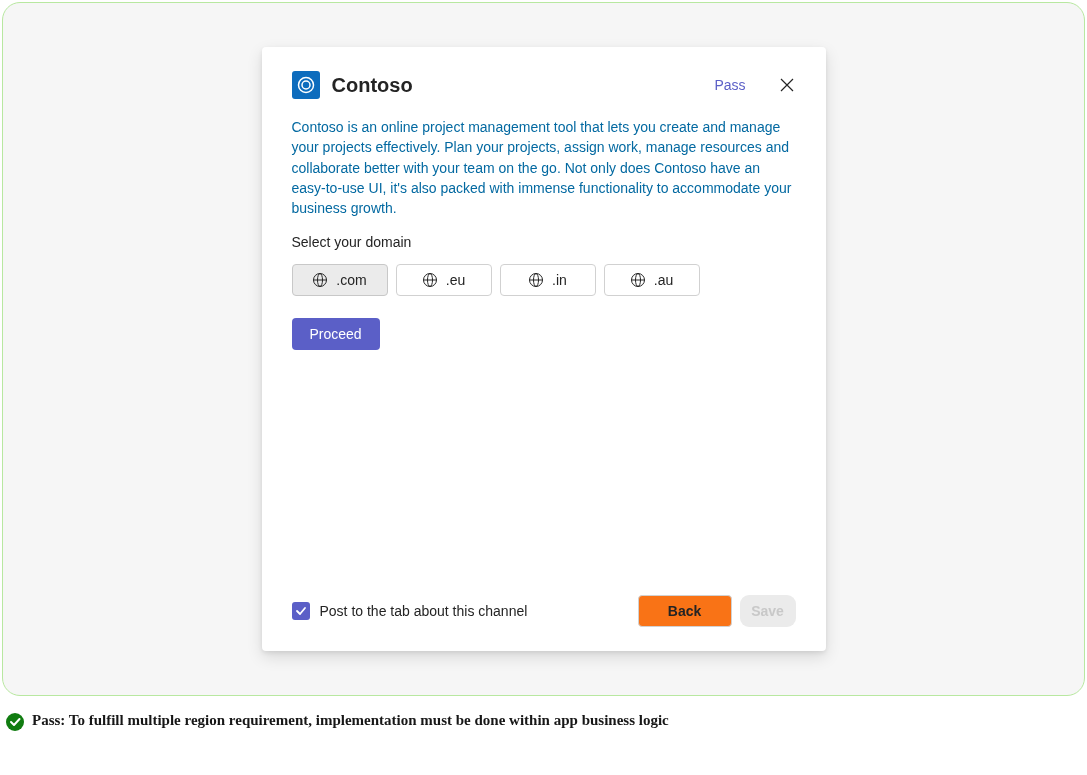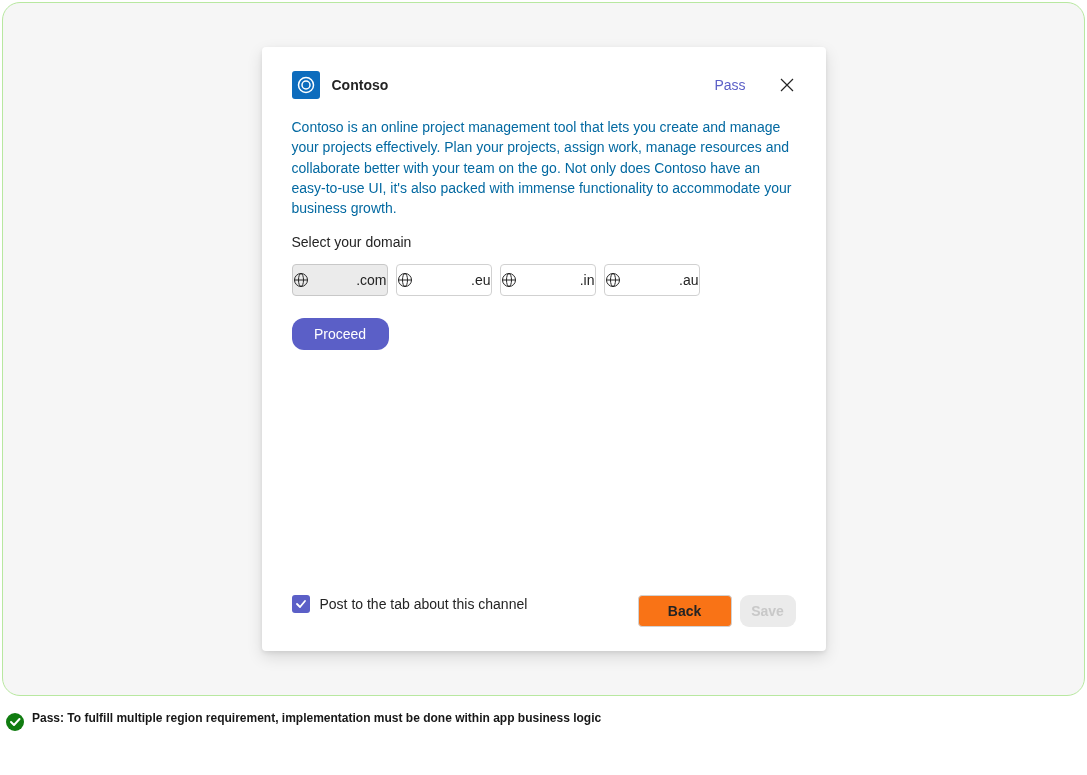--- a/index.html
+++ b/index.html
@@ -41,21 +41,21 @@
       width: 28px;
       height: 28px;
       background: #0d6cbd;
       border-radius: 3px;
       display: flex;
       align-items: center;
       justify-content: center;
     }
     .app-title {
       font-weight: 700;
-      font-size: 14px;
+      font-size: 20px;
       color: #242424;
       flex: 1;
     }
     .about-link {
       color: #5b5fc7;
       font-size: 14px;
       cursor: pointer;
       margin-right: 20px;
     }
     .close-btn {
@@ -85,44 +85,44 @@
       margin-bottom: 22px;
     }
     .domain-btn {
       width: 96px;
       height: 32px;
       border: 1px solid #d1d1d1;
       border-radius: 4px;
       background: #ffffff;
       display: flex;
       align-items: center;
-      justify-content: space-between;
+      justify-content: center;
       gap: 8px;
       font-size: 14px;
       color: #242424;
       cursor: pointer;
     }
     .domain-btn.selected {
       background: #ebebeb;
       border-color: #c8c8c8;
     }
     .proceed-btn {
-      width: 97px;
+      width: 88px;
       height: 32px;
       background: #5b5fc7;
       color: #ffffff;
       border: none;
-      border-radius: 12px;
+      border-radius: 4px;
       font-size: 14px;
       cursor: pointer;
     }
     .dialog-footer {
       margin-top: auto;
       display: flex;
-      align-items: flex-start;
+      align-items: center;
     }
     .checkbox-row {
       display: flex;
       align-items: center;
       gap: 10px;
       flex: 1;
     }
     .checkbox {
       width: 18px;
       height: 18px;
@@ -167,24 +167,25 @@
       margin-top: 14px;
       padding: 0 4px;
     }
     .pass-icon {
       width: 18px;
       height: 18px;
       flex-shrink: 0;
       margin-top: 3px;
     }
     .pass-text {
-      font-size: 12px;
+      font-size: 15px;
       font-weight: 700;
       color: #171717;
       line-height: 1.4;
+      font-family: Liberation Serif, serif;
     }
   </style>
 </head>
 <body>
 
 <div class="outer-frame">
   <div class="dialog">
     <div class="dialog-header">
       <div class="app-logo">
         <svg width="20" height="20" viewBox="0 0 20 20">

